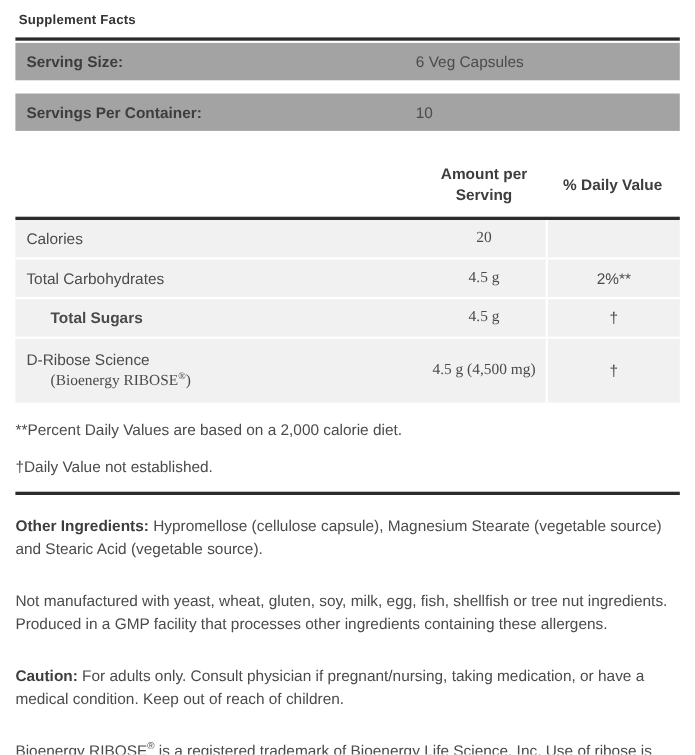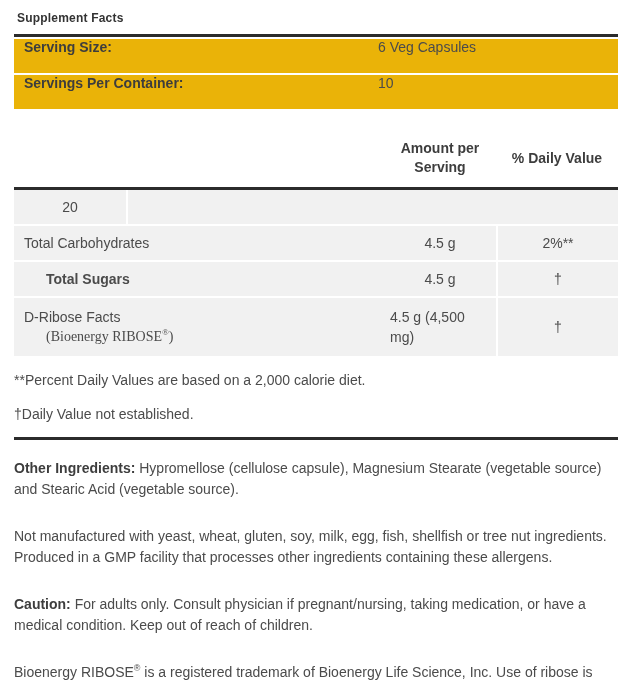--- a/index.html
+++ b/index.html
@@ -27,24 +27,24 @@
     border: none;
   }
   .rule-top { margin-top: 9px; }
   .rule-header { margin-top: 0; }
   .rule-bottom { margin-top: 10px; }
 
   
   .serving-rows { margin-top: 2px; }
   .srow {
     display: flex;
-    align-items: flex-start;
-    background: #eab308;
+    align-items: center;
+    background: #a3a3a3;
     min-height: 34px;
-    margin-bottom: 2px;
+    margin-bottom: 12px;
     font-size: 14px;
   }
   .slabel {
     flex: 0 0 364px;
     padding-left: 10px;
     font-weight: bold;
     color: #3d3d3d;
   }
   .svalue { flex: 1; color: #4b4b4b; }
 
@@ -76,20 +76,21 @@
     line-height: 20px;
   }
   .tcell { display: flex; align-items: center; min-height: 34px; }
   .tlabel { flex: 1; padding: 7px 0 7px 10px; }
   .tlabel-inner { width: 100%; }
   .tamount {
     flex: 0 0 112px;
     justify-content: center;
     text-align: left;
     padding: 7px 6px;
+    font-family: Liberation Serif, serif;
   }
   .tdv {
     flex: 0 0 122px;
     justify-content: center;
     text-align: center;
     border-left: 2px solid #ffffff;
     padding: 7px 0;
   }
   .trow-tall .tcell { min-height: 58px; }
   .indent { padding-left: 32px; font-weight: bold; }
@@ -142,40 +143,41 @@
     <div class="th-spacer"></div>
     <div class="th th-amount">Amount per Serving</div>
     <div class="th th-dv">% Daily Value</div>
   </div>
 
   <div class="rule rule-header"></div>
 
   <div>
 
     <div class="trow">
+      <div class="tcell tlabel">Calories</div>
       <div class="tcell tamount">20</div>
       <div class="tcell tdv"></div>
     </div>
 
     <div class="trow">
       <div class="tcell tlabel">Total Carbohydrates</div>
       <div class="tcell tamount">4.5 g</div>
       <div class="tcell tdv">2%**</div>
     </div>
 
     <div class="trow">
       <div class="tcell tlabel indent">Total Sugars</div>
       <div class="tcell tamount">4.5 g</div>
       <div class="tcell tdv">†</div>
     </div>
 
     <div class="trow trow-tall">
       <div class="tcell tlabel">
         <div class="tlabel-inner">
-          <div>D-Ribose Facts</div>
+          <div>D-Ribose Science</div>
           <div class="sub-line"><span>(Bioenergy RIBOSE</span><sup class="reg">®</sup><span>)</span></div>
         </div>
       </div>
       <div class="tcell tamount">4.5 g (4,500 mg)</div>
       <div class="tcell tdv">†</div>
     </div>
 
   </div>
 
   <div class="footnote">**Percent Daily Values are based on a 2,000 calorie diet.</div>

